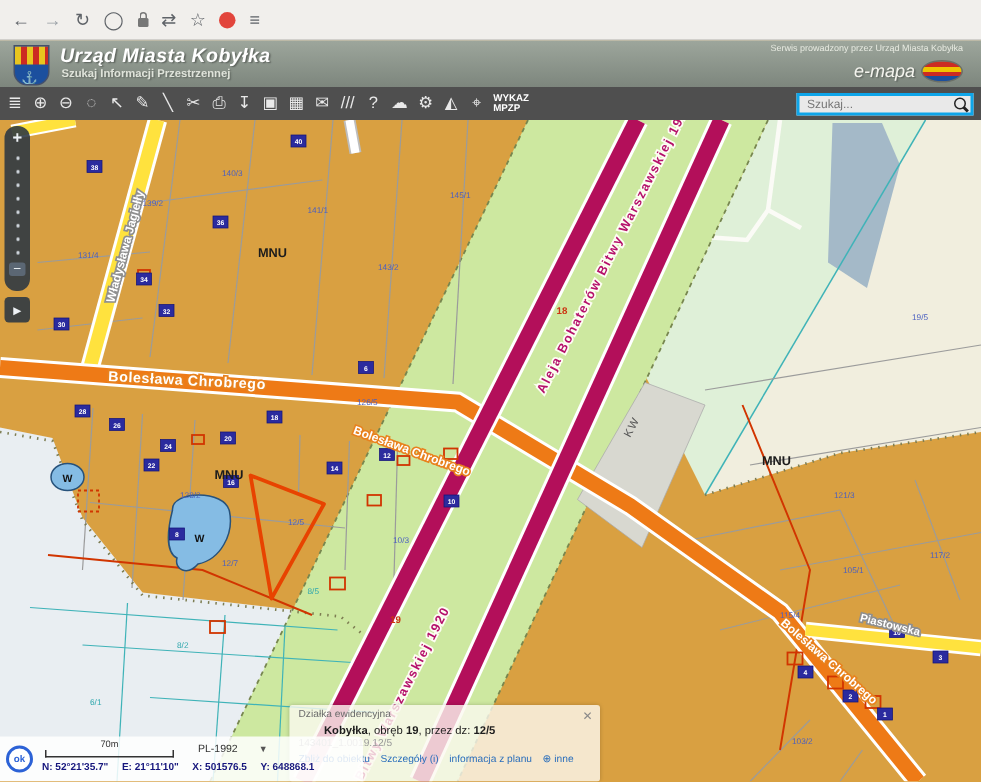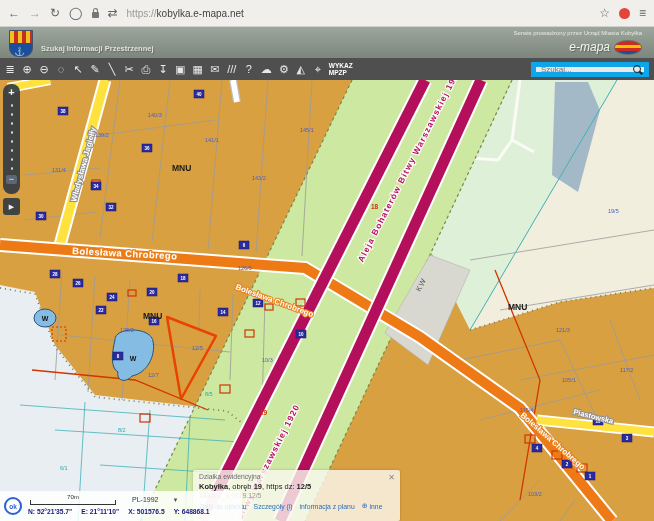--- a/index.html
+++ b/index.html
@@ -33,21 +33,21 @@
          font-style:italic;text-shadow:1px 1px 1px rgba(0,0,0,.3)}
   .hlogo-ell{position:absolute;right:12px;top:13px;width:28px;height:15px;border-radius:50%;
        background:linear-gradient(#cc2b22 0 28%,#f0c400 28% 52%,#cc2b22 52% 74%,#1b4f9e 74% 100%);
        border:1px solid #6b6f66;box-sizing:border-box}
   
   .toolbar{position:absolute;top:58px;left:0;width:654px;height:22px;background:#4f4f4f;
            display:flex;align-items:center;padding:0 5px;box-sizing:border-box}
   #toolbar-icons{display:flex;align-items:center;gap:7px}
   .tbi{color:#e9e9e9;font-size:11px;line-height:1;cursor:pointer;min-width:10px;text-align:center}
   .wykaz{color:#fff;font-size:6.5px;font-weight:bold;line-height:1.15;margin-left:6px;cursor:pointer}
-  .search{margin-left:auto;width:118px;height:15px;background:#e9e9e9;border:5px solid #0ea5e9;
+  .search{margin-left:auto;width:118px;height:15px;background:#e9e9e9;border:2px solid #0ea5e9;
           display:flex;align-items:center;padding:0 3px;box-sizing:border-box}
   .search input{flex:1;border:none;background:transparent;font-size:8px;color:#333;outline:none;
           font-family:"Liberation Sans",sans-serif;min-width:0}
   .mag{width:6px;height:6px;border:1.5px solid #222;border-radius:50%;position:relative;flex:0 0 auto}
   .mag::after{content:"";position:absolute;width:4px;height:1.5px;background:#222;
           transform:rotate(45deg);right:-3px;bottom:-1px}
   
   .map{position:absolute;top:80px;left:0;width:654px;height:441px}
   .stlbl{font-size:9.5px;font-weight:bold;fill:#fff;stroke:#e8821e;stroke-width:2.4px;
          paint-order:stroke;letter-spacing:.4px}
@@ -102,28 +102,28 @@
 </head>
 <body>
 
 <div class="browser">
   <span class="nav-ic">←</span>
   <span class="nav-ic dim">→</span>
   <span class="nav-ic">↻</span>
   <span class="nav-ic">◯</span>
   <span class="lock"></span>
   <span class="nav-ic">⇄</span>
-  <span class="url"><span class="scheme">https://</span><span>kobylka.e-mapa.net</span></span>
   <span class="nav-ic">☆</span>
   <span class="ext-badge"></span>
   <span class="nav-ic">≡</span>
 </div>
 
 <div class="header">
   <div class="coa"></div>
+  <div class="htitle">Urząd Miasta Kobyłka</div>
   <div class="hsub">Szukaj Informacji Przestrzennej</div>
   <div class="hnote">Serwis prowadzony przez Urząd Miasta Kobyłka</div>
   <div class="hlogo">e-mapa</div>
   <div class="hlogo-ell"></div>
 </div>
 
 <div class="toolbar">
   <div id="toolbar-icons">
       <span class="tbi">≣</span>
       <span class="tbi">⊕</span>
@@ -398,21 +398,21 @@
 <div class="zoombar">
   <span class="zb-plus">+</span>
   <div class="zb-track"></div>
   <div class="zb-minus">−</div>
 </div>
 <div class="zb-expand">▶</div>
 
 <div class="info">
   <div class="info-title">Działka ewidencyjna</div>
   <div class="info-close">✕</div>
-  <div class="info-l2" id="info-line2"><span style="font-weight: bold;">Kobyłka</span><span>, obręb </span><span style="font-weight: bold;">19</span><span>, https dz: </span><span style="font-weight: bold;">12/5</span></div>
+  <div class="info-l2" id="info-line2"><span style="font-weight: bold; margin-left: 17px;">Kobyłka</span><span>, obręb </span><span style="font-weight: bold;">19</span><span>, przez dz: </span><span style="font-weight: bold;">12/5</span></div>
   <div class="info-code">143401_1.0019.12/5</div>
   <div class="info-links" id="info-links">
       <span class="ilink">Zbliż do obiektu</span>
       <span class="ilink">Szczegóły (i)</span>
       <span class="ilink">informacja z planu</span>
       <span class="ilink"><span class="plus-ic">⊕</span>inne</span>
     </div>
 </div>
 
 <div class="status">

